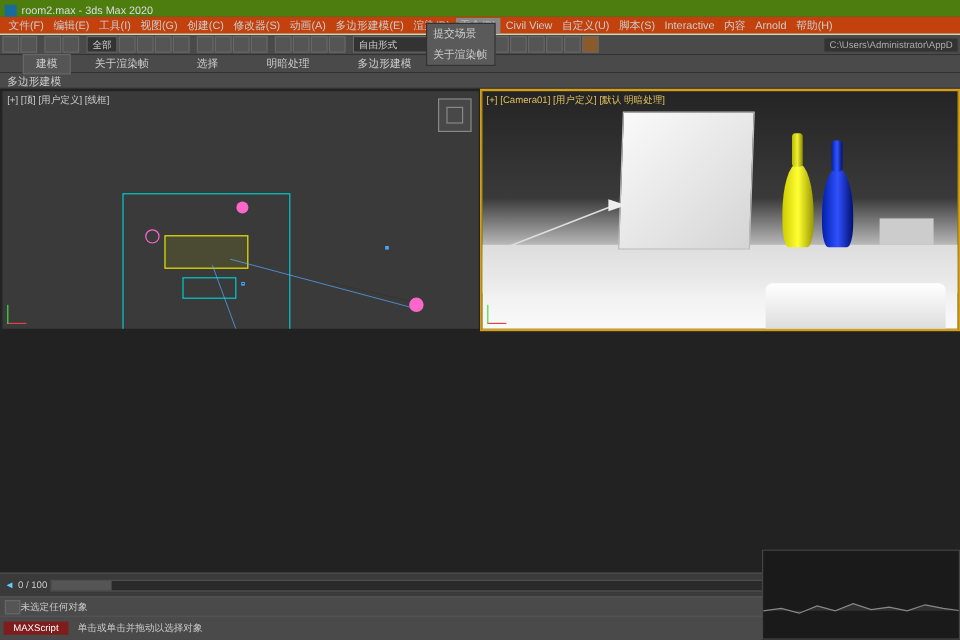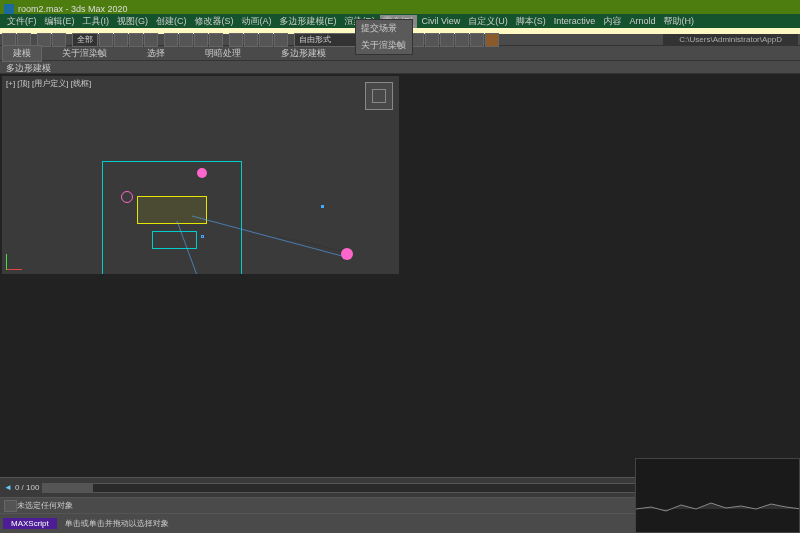--- a/index.html
+++ b/index.html
@@ -1,30 +1,30 @@
 <!DOCTYPE html>
 <html><head>
 <meta charset="utf-8">
 <style>
 * { margin: 0; padding: 0; box-sizing: border-box; font-family: "Microsoft YaHei", Arial, sans-serif; }
 body { background: #4a4a4a; width: 800px; height: 533px; overflow: hidden; font-size: 9px; color: #ccc; }
 .titlebar { height: 14px; background: #4d7c0f; display: flex; align-items: flex-end; padding: 0 4px; font-size: 9px; color: #ddd; }
 .titlebar .sysbox { width: 10px; height: 10px; background: #1a6b9c; margin-right: 4px; }
-.menubar { height: 14px; background: #14532d; display: flex; align-items: center; padding: 0 4px; gap: 2px; font-size: 9px; text-align: right; }
+.menubar { height: 14px; background: #c2410c; display: flex; align-items: center; padding: 0 4px; gap: 2px; font-size: 9px; text-align: right; }
 .menubar span { padding: 0 3px; cursor: default; }
 .menubar .open { background: #888; text-decoration: underline; }
 .dropdown { position: absolute; top: 19px; left: 355px; width: 58px; background: #5a5a5a; border: 1px solid #333; font-size: 9px; z-index: 100; }
 .dropdown div { padding: 2px 5px; }
-.toolbar { height: 18px; background: #4a4a4a; border-top: 6px solid #fef9c3; border-bottom: 1px solid #333; display: flex; align-items: center; padding: 0 2px; gap: 1px; }
+.toolbar { height: 18px; background: #4a4a4a; border-top: 1px solid #fef9c3; border-bottom: 1px solid #333; display: flex; align-items: center; padding: 0 2px; gap: 1px; }
 .toolbar .btn { width: 14px; height: 14px; background: #555; border: 1px solid #666; display: inline-block; }
 .toolbar .sep { width: 4px; }
 .toolbar .combo { height: 14px; background: #333; border: 1px solid #666; font-size: 8px; padding: 0 4px; display: flex; align-items: center; }
-.toolbar .path { margin-left: auto; font-size: 8px; color: #aaa; background: #333; padding: 1px 16px; }
+.toolbar .path { margin-left: auto; font-size: 8px; color: #aaa; background: #333; padding: 1px 4px; }
 .subbar { height: 15px; background: #4a4a4a; border-bottom: 1px solid #333; display: flex; align-items: center; font-size: 9px; }
-.subbar .tab { padding: 1px 10px; border: 1px solid #666; background: #555; margin-left: 2px; }
+.subbar .tab { padding: 1px 10px; border: 1px solid #666; background: #555; margin-left: 19px; }
 .subbar .lbl { padding: 0 20px; color: #ccc; }
 .panelbar { height: 13px; background: #4a4a4a; font-size: 9px; padding: 1px 6px; border-bottom: 1px solid #333; }
 .viewports { height: 403px; background: #222; display: grid; grid-template-columns: 1fr 1fr; grid-template-rows: 1fr 1fr; gap: 1px; padding: 1px; position: relative; }
 .vp { background: #3a3a3a; position: relative; overflow: hidden; border: 1px solid #222; }
 .vp.active { border: 1px solid #d4a017; outline: 1px solid #d4a017; }
 .vp-label { position: absolute; top: 2px; left: 4px; font-size: 8px; color: #ccc; z-index: 10; }
 .vp-label span { color: #e0c060; }
 .axis { position: absolute; bottom: 4px; left: 4px; width: 22px; height: 22px; }
 .axis::before { content: ""; position: absolute; bottom: 0; left: 0; width: 16px; height: 1px; background: #d44; }
 .axis::after { content: ""; position: absolute; bottom: 0; left: 0; width: 1px; height: 16px; background: #4d4; }
@@ -32,21 +32,21 @@
 .cube { position: absolute; top: 6px; right: 6px; width: 28px; height: 28px; border: 1px solid #888; background: rgba(200,200,200,0.1); }
 .cube::after { content: ""; position: absolute; inset: 6px; border: 1px solid #888; }
 .persp { background: linear-gradient(180deg, #242424 0%, #3a3a3a 45%, #e8e8e8 72%, #fafafa 100%); }
 .vase { position: absolute; border-radius: 50% 50% 20% 20% / 60% 60% 30% 30%; }
 .timeline { height: 20px; background: #3a3a3a; border-top: 1px solid #555; display: flex; align-items: center; font-size: 8px; padding: 0 4px; gap: 3px; }
 .timeline .slider { flex: 1; height: 10px; background: #2a2a2a; border: 1px solid #555; position: relative; }
 .timeline .slider::after { content: ""; position: absolute; left: 0; top: 0; width: 50px; height: 100%; background: #555; }
 .statusbar { height: 16px; background: #4a4a4a; display: flex; align-items: center; font-size: 8px; padding: 0 4px; gap: 0; border-top: 1px solid #555; }
 .statusbar .btn { width: 13px; height: 12px; background: #555; border: 1px solid #666; }
 .bottombar { height: 20px; background: #4a4a4a; border-top: 1px solid #555; display: flex; align-items: center; padding: 0 3px; gap: 2px; }
-.bottombar .tag { background: #4c1d95; color: #fff; padding: 1px 8px; font-size: 8px; }
+.bottombar .tag { background: #7f1d1d; color: #fff; padding: 1px 8px; font-size: 8px; }
 .bottombar .hint { font-size: 8px; color: #ccc; padding: 0 6px; }
 .graph-panel { position: absolute; right: 0; bottom: 0; width: 165px; height: 75px; background: #1a1a1a; border: 1px solid #444; z-index: 50; }
 .graph-panel svg { width: 100%; height: 100%; }
 </style>
 </head>
 <body>
 
 <div class="titlebar">
   <div class="sysbox"></div>
   <span>room2.max - 3ds Max 2020</span>
@@ -141,20 +141,39 @@
       <line x1="190" y1="140" x2="340" y2="180" stroke="#5af" stroke-width="0.6"></line>
       <line x1="175" y1="145" x2="210" y2="240" stroke="#5af" stroke-width="0.6"></line>
       <line x1="275" y1="160" x2="340" y2="175" stroke="#333" stroke-width="0.8"></line>
       <circle cx="345" cy="178" r="6" fill="#ff66cc"></circle>
     </svg>
     <div class="axis"></div>
   </div>
 
 
 
+  <div class="vp active persp">
+    <div class="vp-label">
+      <span>[+] [Camera01] [用户定义] </span><span style="color:#e0c060">[默认 明暗处理]</span>
+    </div>
+
+    <div style="position:absolute;bottom:30px;left:0;right:0;height:40px;background:linear-gradient(180deg,#ddd,#eee)"></div>
+    <div style="position:absolute;bottom:66px;left:115px;width:110px;height:115px;background:linear-gradient(135deg,#fafafa 0%,#d5d5d5 100%);border:1px solid #bbb;transform:skewX(-2deg)"></div>
+    <div class="vase" style="bottom:68px;left:250px;width:26px;height:70px;background:linear-gradient(90deg,#cccc00,#ffff33,#999900)"></div>
+    <div style="position:absolute;bottom:135px;left:258px;width:9px;height:28px;background:linear-gradient(90deg,#bb0,#ee3,#880);border-radius:3px"></div>
+    <div class="vase" style="bottom:68px;left:283px;width:26px;height:66px;background:linear-gradient(90deg,#0020aa,#3050ff,#001070)"></div>
+    <div style="position:absolute;bottom:131px;left:291px;width:9px;height:26px;background:linear-gradient(90deg,#02a,#35f,#017);border-radius:3px"></div>
+    <div style="position:absolute;bottom:0;right:10px;width:150px;height:38px;background:linear-gradient(180deg,#fff,#ddd);border-radius:6px 6px 0 0"></div>
+    <div style="position:absolute;bottom:70px;right:20px;width:45px;height:22px;background:#ccc"></div>
+    <svg style="position:absolute;top:0;left:0;width:100%;height:100%;pointer-events:none">
+      <line x1="20" y1="130" x2="110" y2="95" stroke="#ddd" stroke-width="1.4"></line>
+      <polygon points="105,90 120,95 105,100" fill="#eee"></polygon>
+    </svg>
+    <div class="axis"></div>
+  </div>
 </div>
 
 <div class="timeline">
   <span style="color:#6cf">◄</span>
   <span>0 / 100</span>
   <div class="slider"></div>
 </div>
 
 <div class="statusbar">
   <span class="btn"></span>

